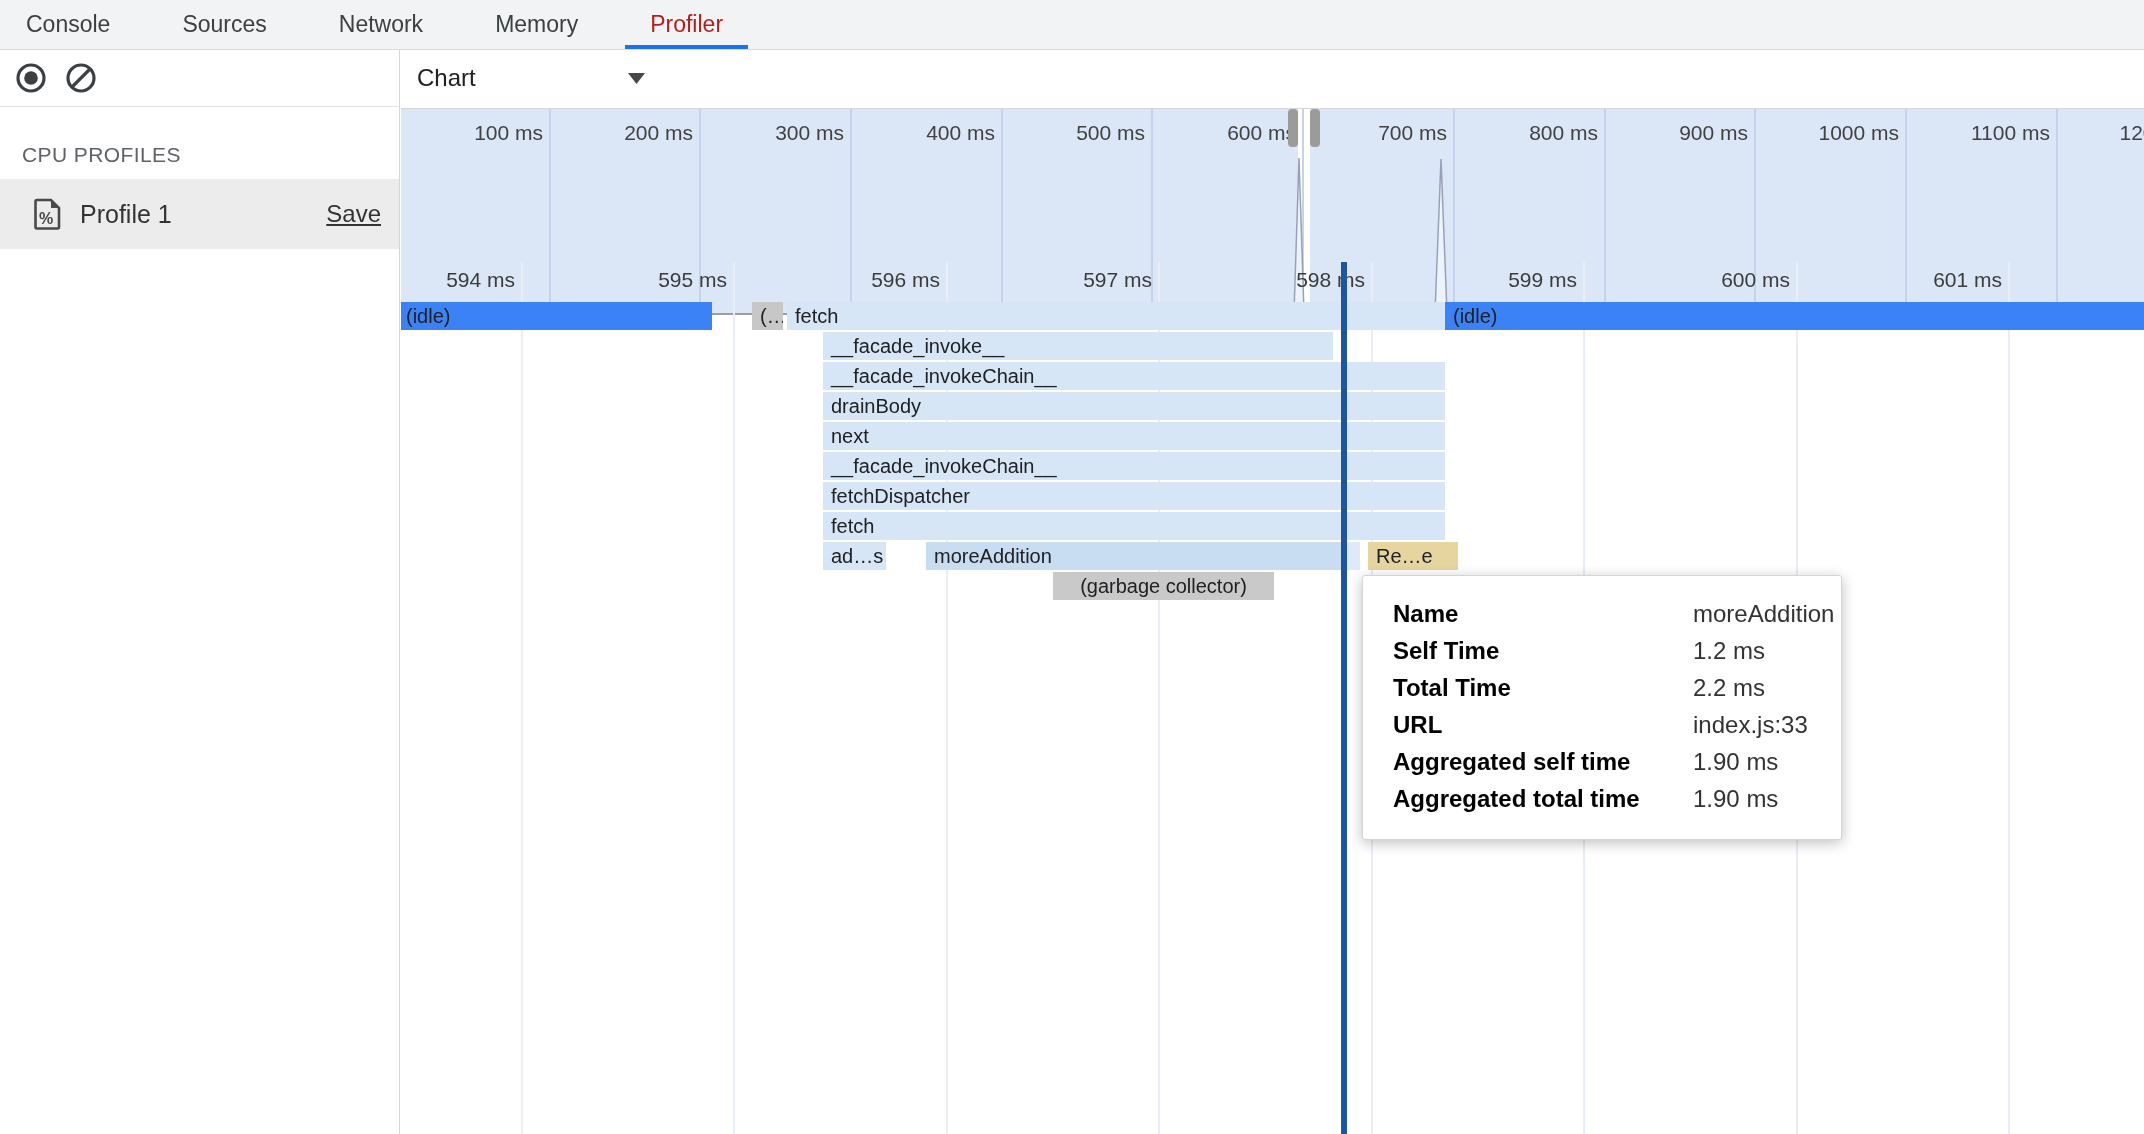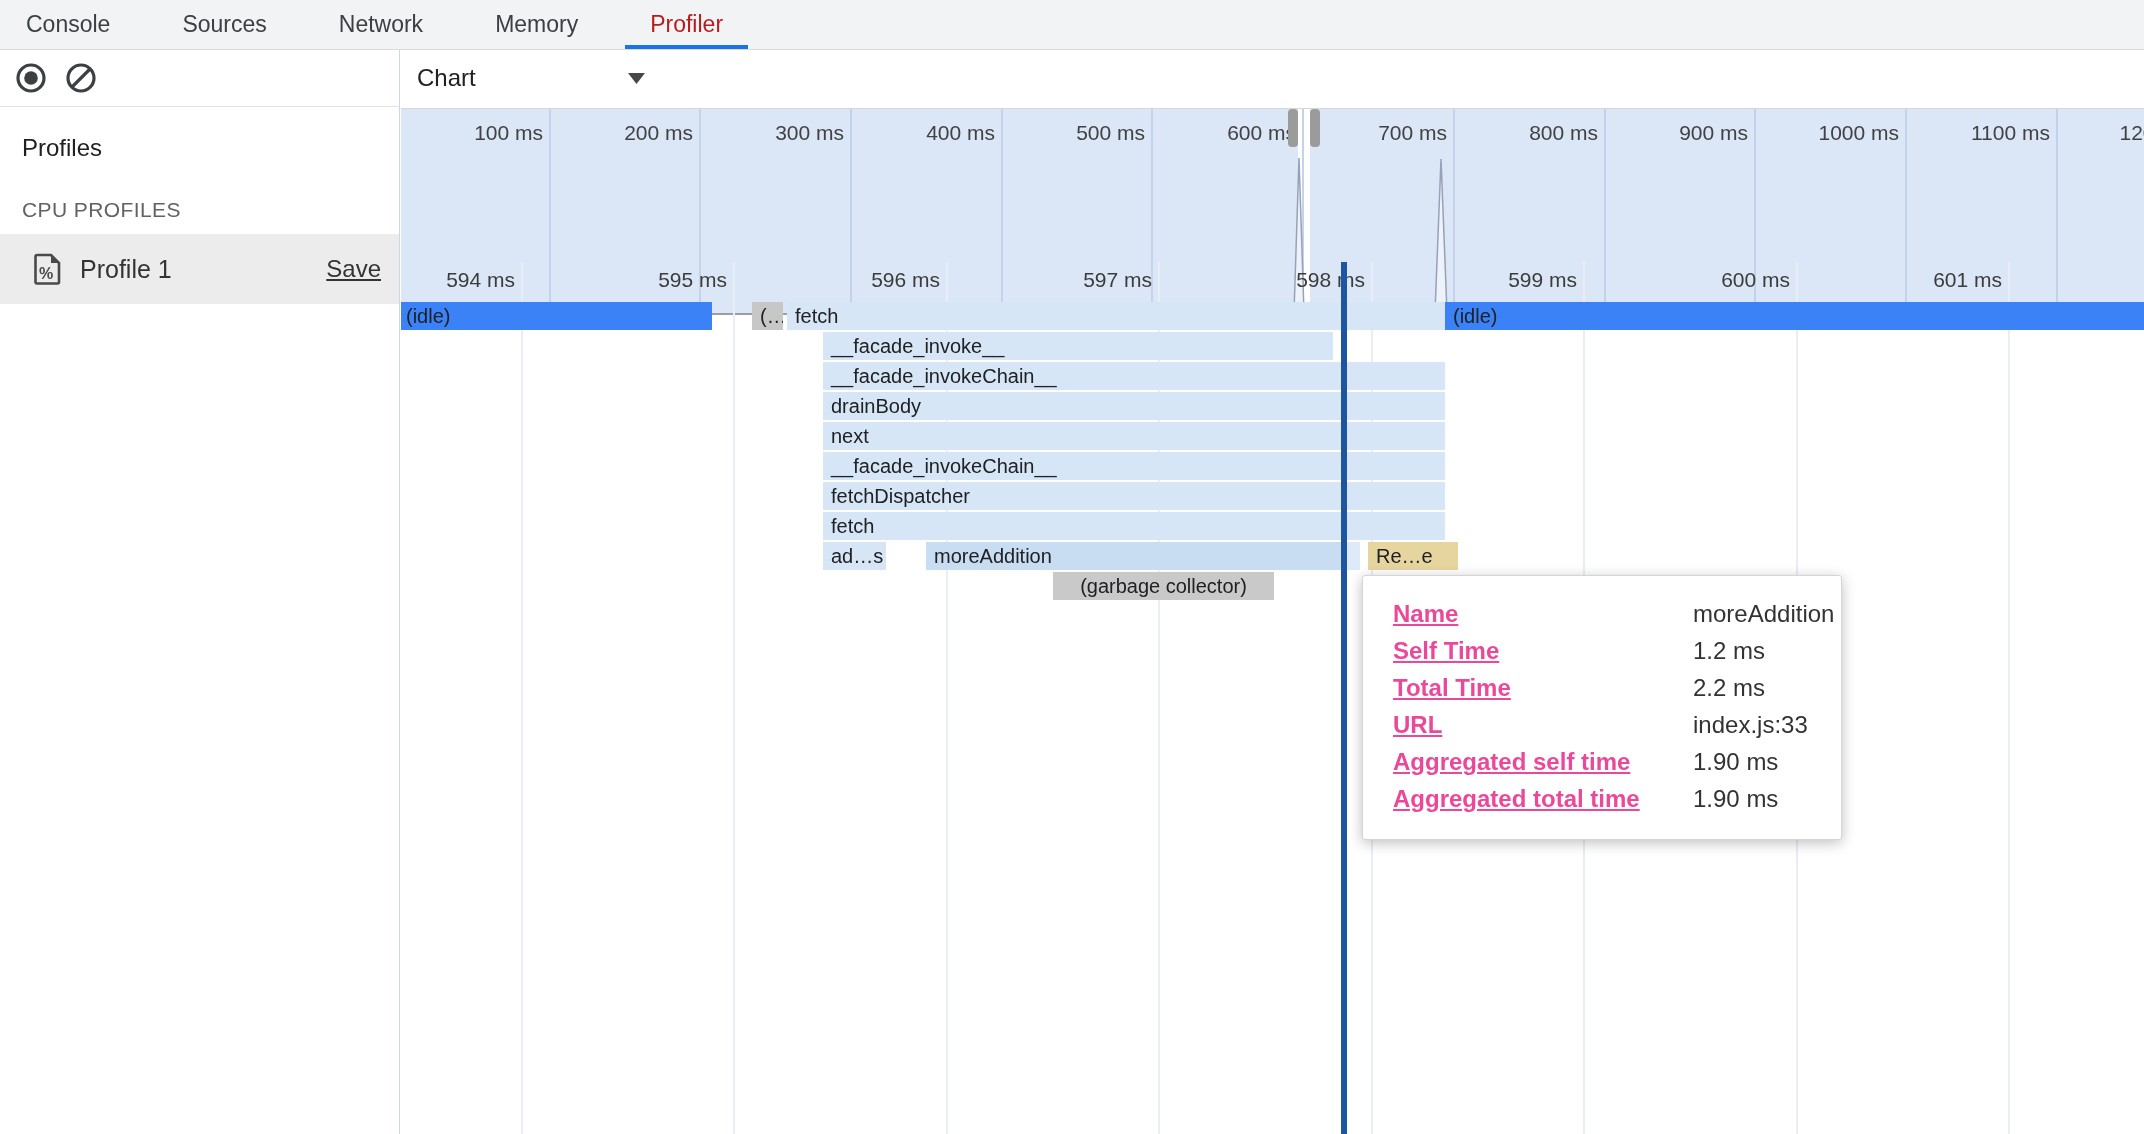--- a/index.html
+++ b/index.html
@@ -54,21 +54,21 @@
   .bar.chip{background:#c7c7c7;}
   .bar.tan{background:#e7d5a0;}
   .bar.gc{background:#c9c9c9;text-align:center;padding-left:0;}
 
   
   .tooltip{position:absolute;left:961px;top:525px;width:480px;box-sizing:border-box;
            background:#fff;border:1px solid #d5d5d5;border-radius:3px;
            box-shadow:0 3px 14px rgba(0,0,0,.25);padding:24px 24px 26px 30px;z-index:10;}
   .tt-row{display:flex;margin-bottom:9px;font-size:24px;}
   .tt-row:last-child{margin-bottom:0;}
-  .tt-label{width:300px;font-weight:bold;color:#ec4899;flex:none;text-decoration:underline;}
+  .tt-label{width:300px;font-weight:bold;color:#000000;flex:none;}
   .tt-value{color:#333;white-space:nowrap;}
 </style>
 </head>
 <body>
 
 <div class="app">
 
   <div class="tabbar" id="tabbar">
       <div class="tab">Console</div>
       <div class="tab">Sources</div>
@@ -85,21 +85,20 @@
           <circle cx="17" cy="17" r="6.8" fill="#3c4043"></circle>
         </svg>
       </div>
       <div class="icon-btn">
         <svg width="34" height="34" viewBox="0 0 34 34">
           <circle cx="17" cy="17" r="13" fill="none" stroke="#3c4043" stroke-width="3.2"></circle>
           <line x1="8.5" y1="25.5" x2="25.5" y2="8.5" stroke="#3c4043" stroke-width="3.2"></line>
         </svg>
       </div>
     </div>
-    <div class="profiles-title">Profiles</div>
     <div class="section-label">CPU PROFILES</div>
     <div class="profile-row">
       <svg width="32" height="36" viewBox="0 0 32 36">
         <path d="M5 4 h14 l8 8 v19 a1.5 1.5 0 0 1 -1.5 1.5 h-20.5 a1.5 1.5 0 0 1 -1.5 -1.5 v-25.5 a1.5 1.5 0 0 1 1.5 -1.5 z" fill="none" stroke="#4a4a4a" stroke-width="2.6"></path>
         <path d="M19 4 v8 h8 z" fill="#4a4a4a"></path>
         <text x="14" y="28" font-size="16" font-weight="bold" fill="#4a4a4a" text-anchor="middle" font-family="Liberation Sans, sans-serif">%</text>
       </svg>
       <span class="profile-name">Profile 1</span>
       <span class="save-link">Save</span>
     </div>

